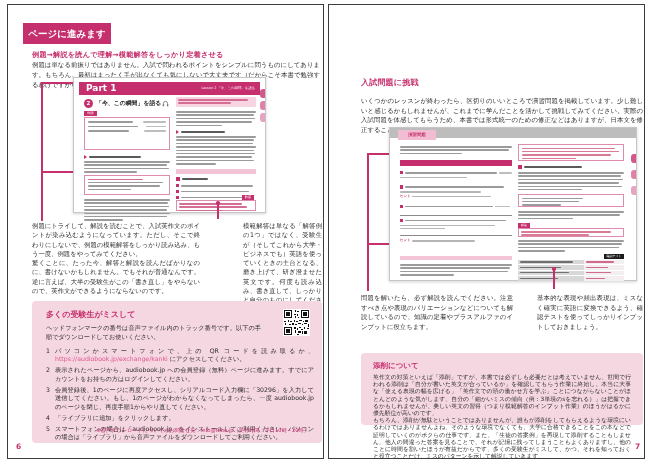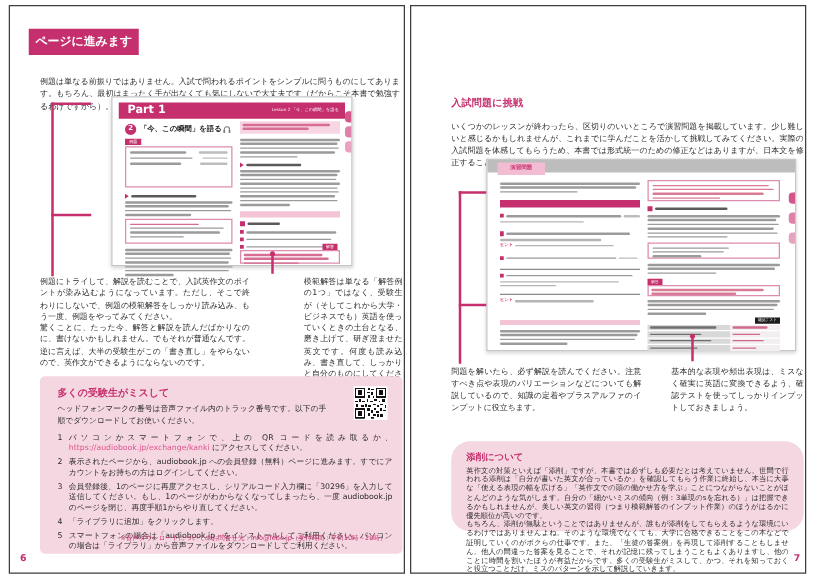--- a/index.html
+++ b/index.html
@@ -86,23 +86,24 @@
 </style>
 </head>
 <body>
 
 <div class="spread">
 
   <div class="page left">
 
     <div class="banner">ページに進みます</div>
 
+    <div class="sec-head" style="left:24px; top:45px;">例題→解説を読んで理解→模範解答をしっかり定着させる</div>
     <div class="body-txt" style="left:24px; top:55px; width:288px;">例題は単なる前振りではありません。入試で問われるポイントをシンプルに問うものにしてあります。もちろん、最初はまったく手が出なくても気にしないで大丈夫です（だからこそ本書で勉強するわけですから）。</div>
 
-    <div class="sample" style="left:65px; top:72px; width:193px; height:136px;margin-left:16px;">
+    <div class="sample" style="left:65px; top:72px; width:193px; height:136px;">
       <div class="partbar">
         <span class="pt">Part 1</span>
         <span class="lt">Lesson 2 「今、この瞬間」を語る</span>
       </div>
 
       <div class="lesson-row" style="left:10px; top:21px;">
         <span class="numcirc">2</span>
         <span class="lesson-title">「今、この瞬間」を語る</span>
       </div>
       <svg style="position:absolute; left:88px; top:22px;" width="7" height="7" viewBox="0 0 10 10">
@@ -425,21 +426,21 @@
 
     <div class="cline" style="left:38px; top:148px; width:1.6px; height:138px;"></div>
     <div class="cline" style="left:38px; top:148px; width:22px; height:1.6px;"></div>
     <div class="cline" style="left:38px; top:238px; width:22px; height:1.6px;"></div>
     <div class="cdot" style="left:223px; top:262px;"></div>
     <div class="cline" style="left:224.2px; top:265px; width:1.6px; height:19px;"></div>
 
     <div class="ann" style="left:32px; top:288px; width:152px; line-height:9.6px;">問題を解いたら、必ず解説を読んでください。注意すべき点や表現のバリエーションなどについても解説しているので、知識の定着やプラスアルファのインプットに役立ちます。</div>
     <div class="ann" style="left:208px; top:288px; width:106px; line-height:9.6px;">基本的な表現や頻出表現は、ミスなく確実に英語に変換できるよう、確認テストを使ってしっかりインプットしておきましょう。</div>
 
-    <div class="infobox" style="left:32px; top:348px; width:282px; height:72px;border-radius:15px;">
+    <div class="infobox" style="left:32px; top:348px; width:282px; height:72px;">
       <div class="ib-title" style="left:12px; font-size:7.5px;">添削について</div>
       <div style="position:absolute; left:12px; top:21px; width:258px; font-size:5.8px; line-height:7.2px; color:#2b2b2b; text-align:justify;">
         <div>英作文の対策といえば「添削」ですが、本書では必ずしも必要だとは考えていません。世間で行われる添削は「自分が書いた英文が合っているか」を確認してもらう作業に終始し、本当に大事な「使える表現の幅を広げる」「英作文での頭の働かせ方を学ぶ」ことにつながらないことがほとんどのような気がします。自分の「細かいミスの傾向（例：3単現のsを忘れる）」は把握できるかもしれませんが、美しい英文の習得（つまり模範解答のインプット作業）のほうがはるかに優先順位が高いのです。</div>
         <div>もちろん、添削が無駄ということではありませんが、誰もが添削をしてもらえるような環境にいるわけではありませんよね。そのような環境でなくても、大学に合格できることをこの本などで証明していくのがボクらの仕事です。また、「生徒の答案例」を再現して添削することもしません。他人の間違った答案を見ることで、それが記憶に残ってしまうこともよくありますし、他のことに時間を割いたほうが有益だからです。多くの受験生がミスして、かつ、それを知っておくと役立つことだけ、ミスのパターンを示して解説していきます。</div>
       </div>
     </div>
 
     <div class="pgnum" style="left:306px; top:437px;">7</div>
   </div>
 </div>

